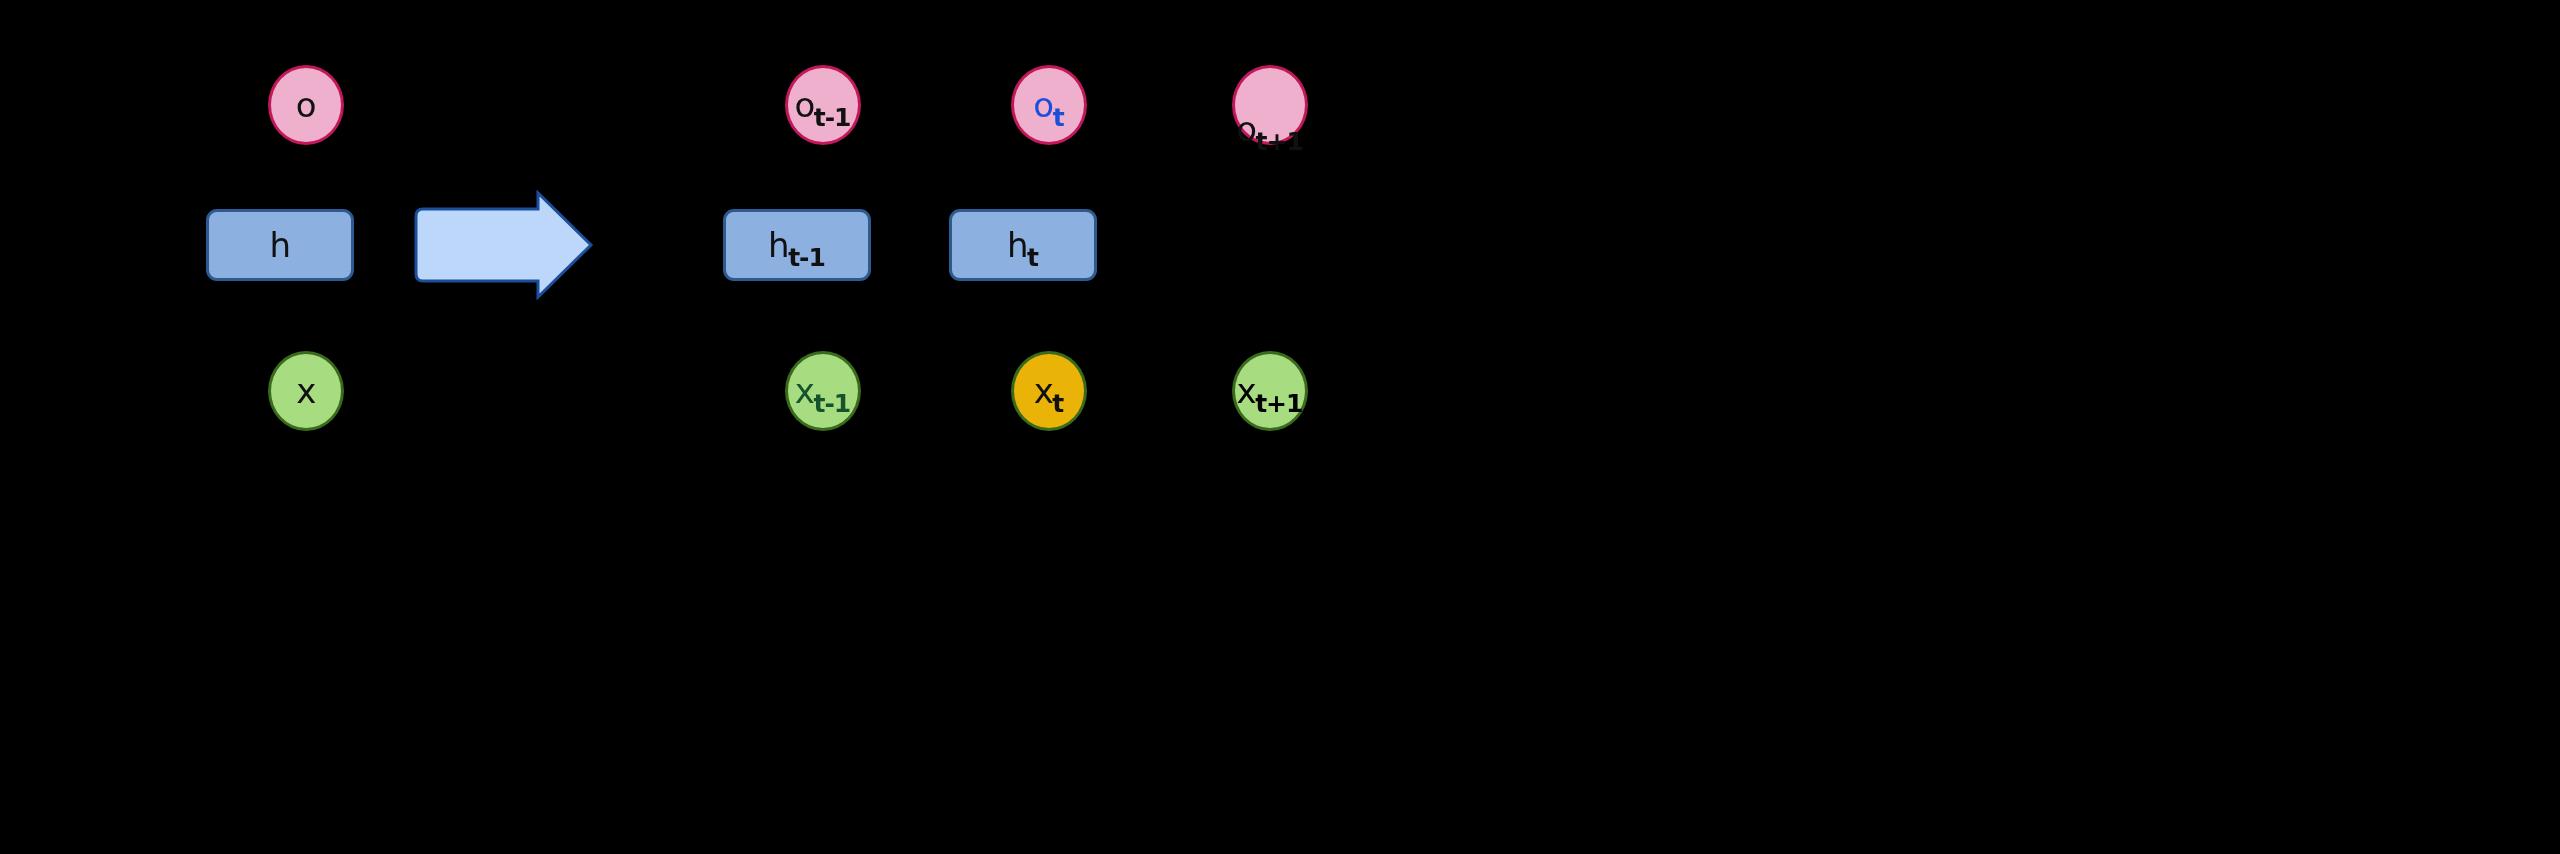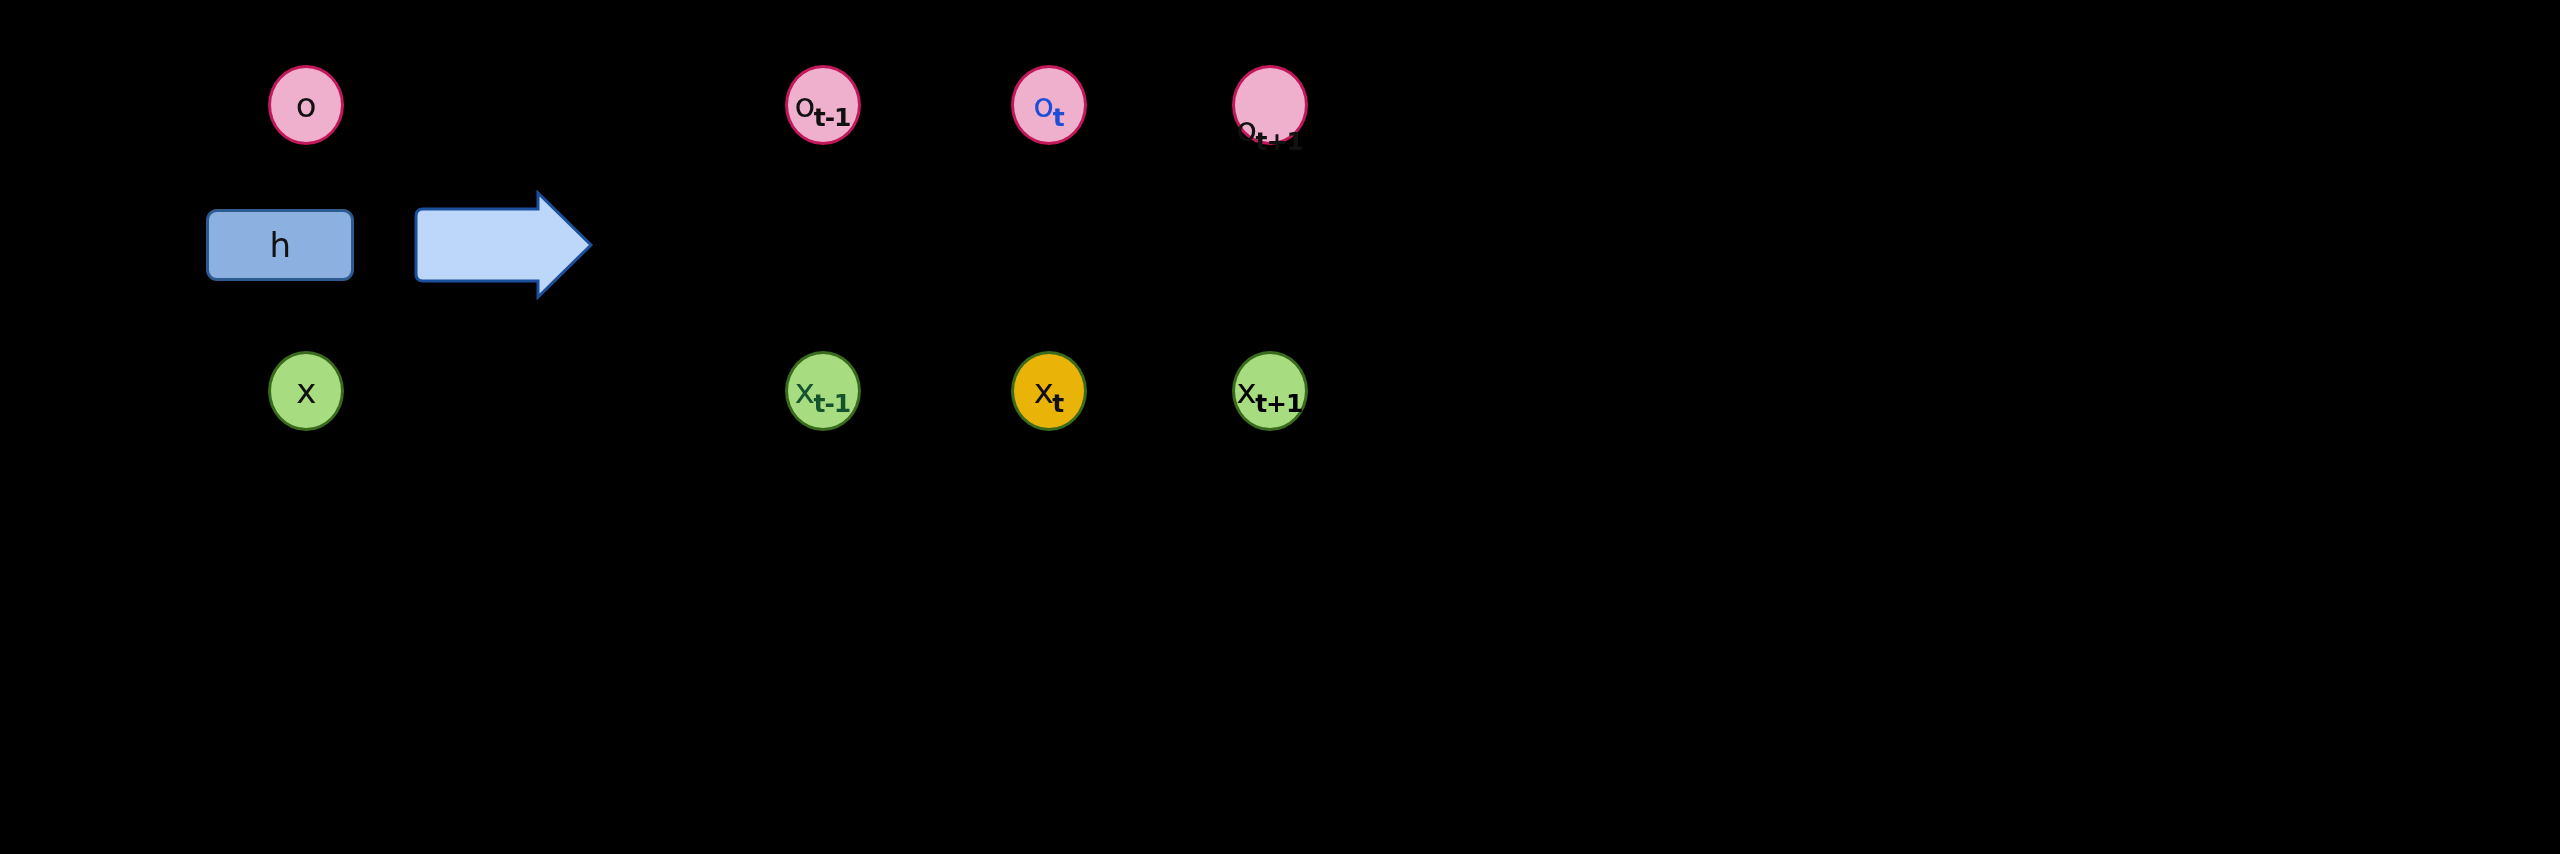--- a/index.html
+++ b/index.html
@@ -120,29 +120,39 @@
     <svg viewBox="0 0 182 110" xmlns="http://www.w3.org/2000/svg">
       <path d="M 4 26 Q 4 19 11 19 L 126 19 L 126 3 L 179 55 L 126 107 L 126 91 L 11 91 Q 4 91 4 84 Z" fill="#BDD7FA" stroke="#1A4F9C" stroke-width="3" stroke-linejoin="miter" vector-effect="non-scaling-stroke"></path>
     </svg>
   </div>
 
   <div class="circle pink" style="left: 785px; top: 65px; background: rgb(239, 176, 205); border-color: rgb(194, 24, 91);">
     <span class="node-label" style="color: rgb(17, 17, 17);">
       <span class="base">o</span><span class="sub">t-1</span>
     </span>
   </div>
+  <div class="hbox" style="left: 723px; top: 209px; background: rgb(140, 176, 224); border-color: rgb(46, 91, 143);">
+    <span class="node-label" style="color: rgb(17, 17, 17);">
+      <span class="base">h</span><span class="sub">t-1</span>
+    </span>
+  </div>
   <div class="circle green" style="left: 785px; top: 351px; background: rgb(168, 220, 128); border-color: rgb(58, 107, 28);">
     <span class="node-label" style="color: #14532d;">
       <span class="base">x</span><span class="sub">t-1</span>
     </span>
   </div>
 
   <div class="circle pink" style="left: 1011px; top: 65px; background: rgb(239, 176, 205); border-color: rgb(194, 24, 91);">
     <span class="node-label" style="color: #1d4ed8;">
       <span class="base">o</span><span class="sub">t</span>
+    </span>
+  </div>
+  <div class="hbox" style="left: 949px; top: 209px; background: rgb(140, 176, 224); border-color: rgb(46, 91, 143);">
+    <span class="node-label" style="color: rgb(17, 17, 17);">
+      <span class="base">h</span><span class="sub">t</span>
     </span>
   </div>
   <div class="circle green" style="left: 1011px; top: 351px; background: #eab308; border-color: rgb(58, 107, 28);">
     <span class="node-label" style="color: rgb(17, 17, 17);">
       <span class="base">x</span><span class="sub">t</span>
     </span>
   </div>
 
   <div class="circle pink" style="left: 1232px; top: 65px; background: rgb(239, 176, 205); border-color: rgb(194, 24, 91);">
     <span class="node-label" style="color: rgb(17, 17, 17); margin-top: 48px;">

